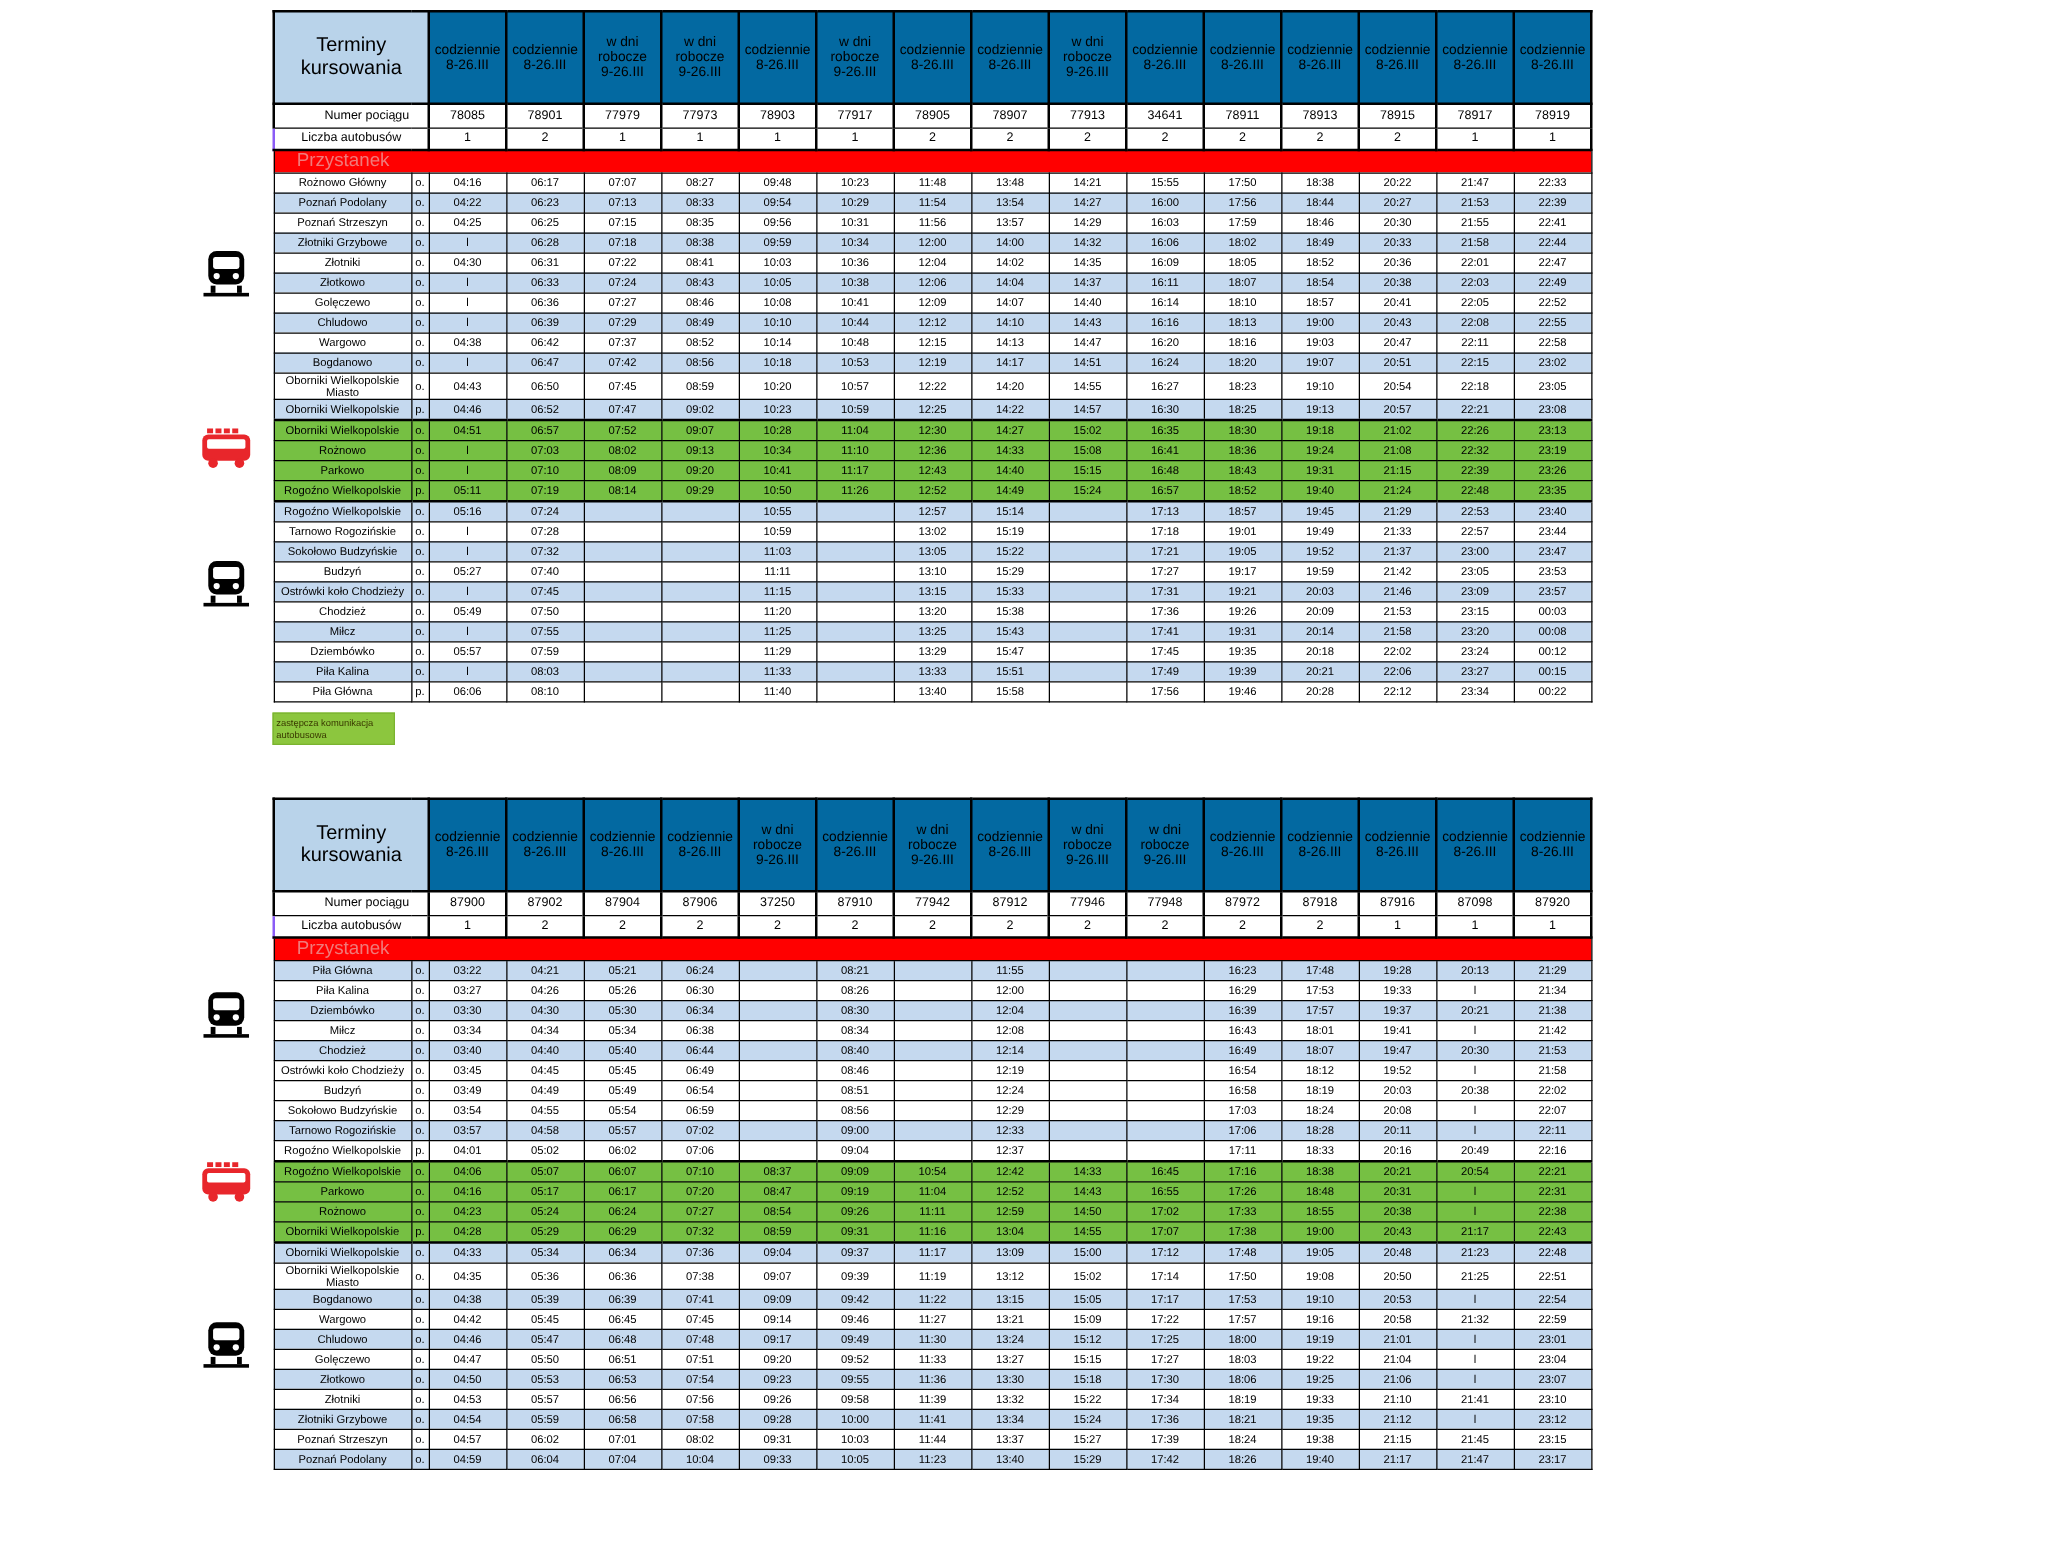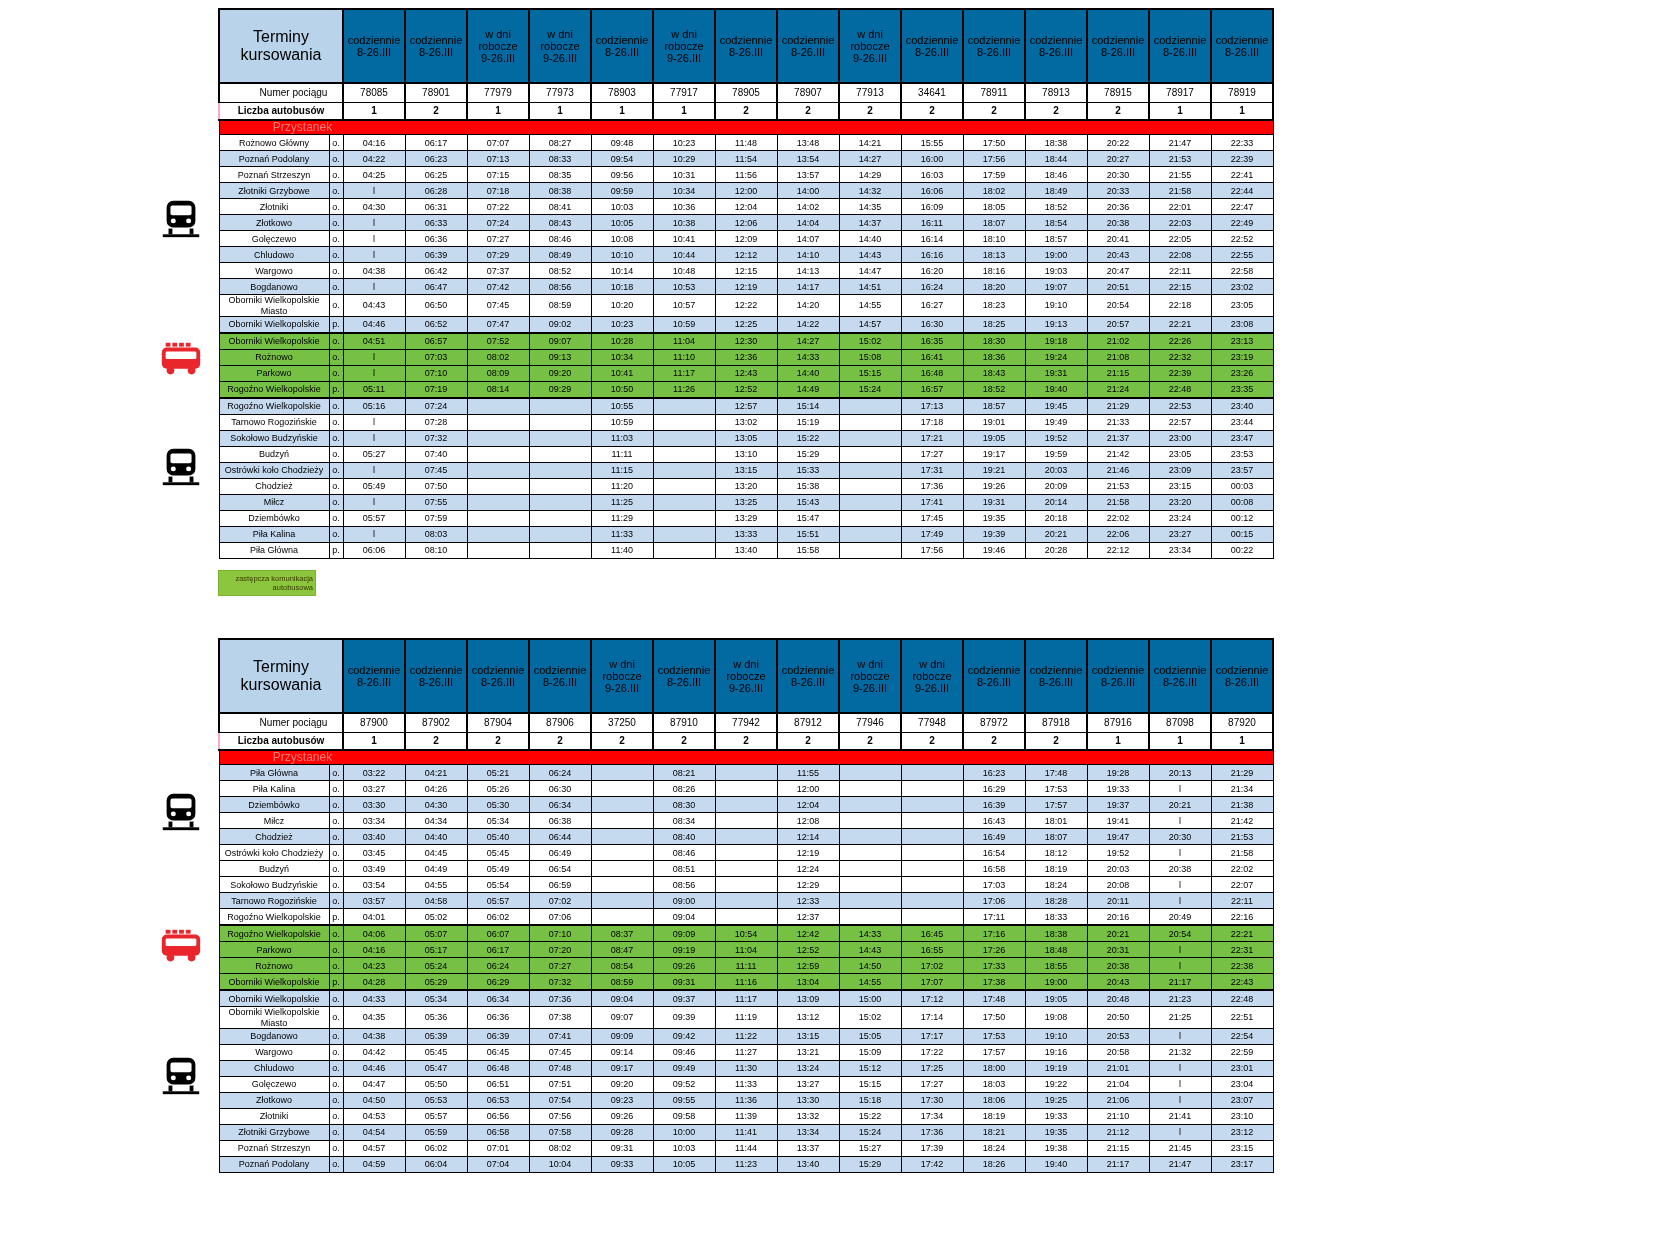--- a/index.html
+++ b/index.html
@@ -21,43 +21,43 @@
   
   col.c-name{width:110px;}
   col.c-op{width:14px;}
   col.c-tm{width:62px;}
 
   
   tr.hdr-terms td{background:#0369a1;height:72px;font-size:11px;border:2px solid #000;}
   tr.hdr-terms td.lbl{background:#b9d3ea;font-size:16px;}
   tr.hdr-num td{height:18px;font-size:10px;border-left:2px solid #000;border-right:2px solid #000;}
   tr.hdr-num td.lbl{font-size:10px;padding-left:25px;}
-  tr.hdr-bus td{height:16px;font-size:10px;border-left:2px solid #f9a8d4;border-right:2px solid #000;border-bottom:2px solid #000;font-weight:bold;}
+  tr.hdr-bus td{height:16px;font-size:10px;border-left:2px solid #8b5cf6;border-right:2px solid #000;border-bottom:2px solid #000;}
 
   tr.redbar td{background:#ff0000;height:13px;border:1px solid #000;}
-  .redbar-txt{color:#f07a7a;font-size:12px;text-align:center;display:block;width:110px;padding-left:28px;}
+  .redbar-txt{color:#f07a7a;font-size:15px;text-align:center;display:block;width:110px;}
 
   td.nm{font-size:9.5px;text-align:center;padding:0 2px;}
   td.op{font-size:8.5px;text-align:center;}
   td.tm{font-size:9.5px;}
 
   tr.alt td{background:#c5d9ef;}
   tr.green td{background:#76c043;}
 
   tr.tall td{height:24px;}
   tr.r td{height:15px;}
 
   
   tr.sep-top td{border-top:2px solid #000;}
 
   td.edgeL{border-left:2px solid #000;}
   td.edgeR{border-right:2px solid #000;}
 
   .legend{position:absolute;width:98px;height:26px;background:#8cc63e;border:1px solid #7ab32f;
-          font-size:7.5px;color:#3a3a00;text-align:right;line-height:1.25;
+          font-size:7.5px;color:#3a3a00;text-align:left;line-height:1.25;
           display:flex;align-items:center;justify-content:center;padding:0 2px;box-sizing:border-box;}
 
   .icon{position:absolute;width:46px;height:46px;}
   .icon svg{width:100%;height:100%;display:block;}
 </style>
 </head>
 <body>
 
 <div class="icon" style="left:158px;top:195px;">
   <svg viewBox="0 0 48 48">

